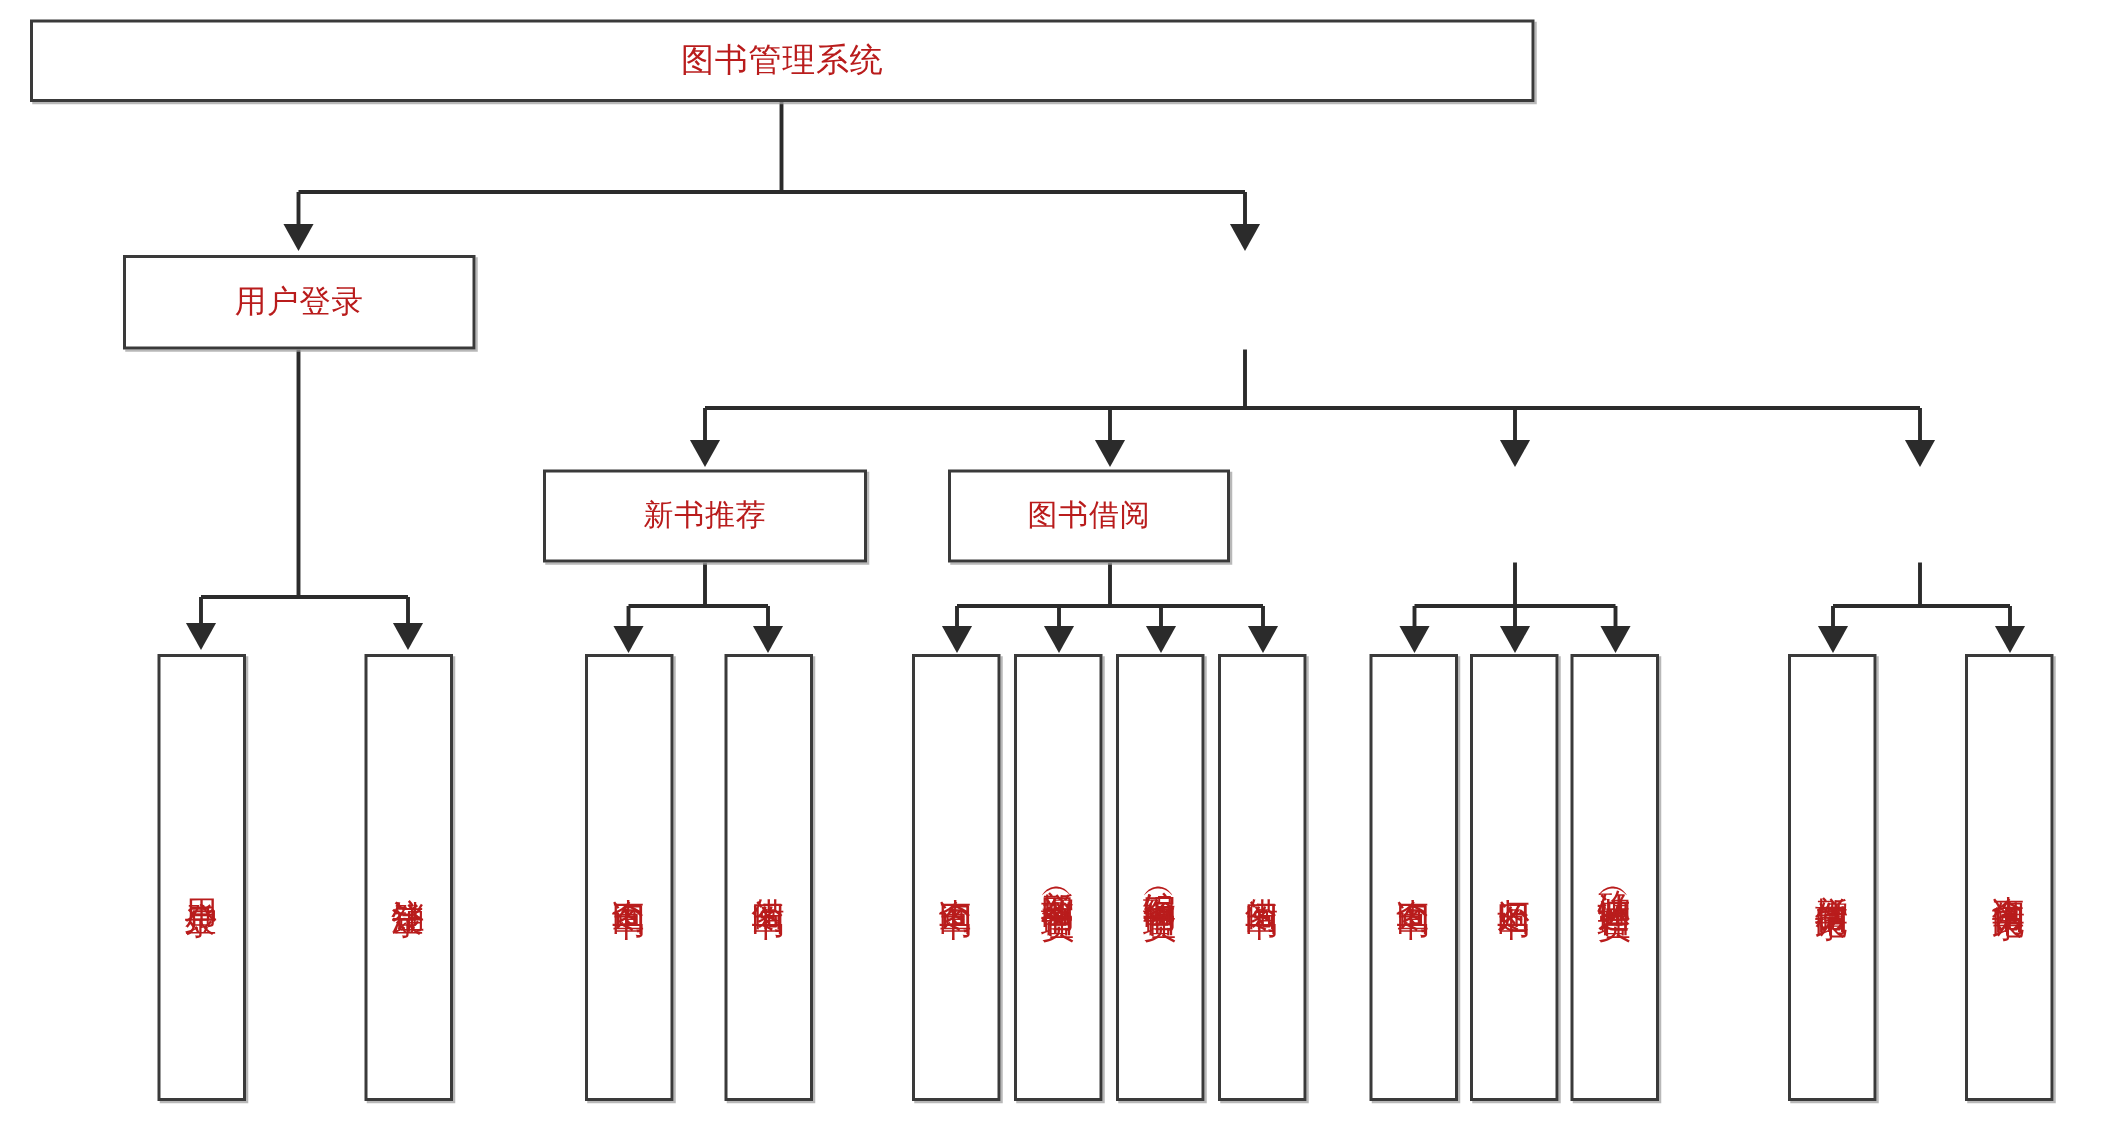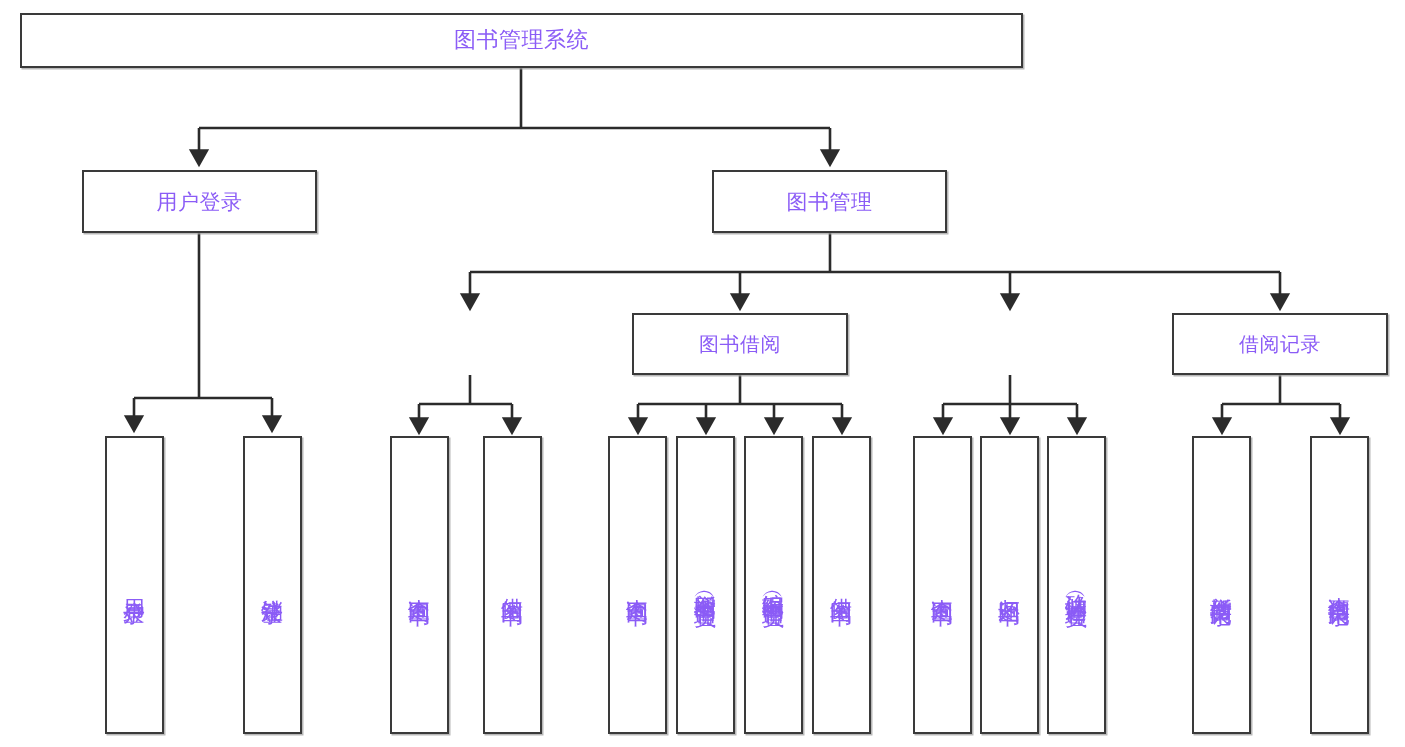--- a/index.html
+++ b/index.html
@@ -29,21 +29,21 @@
     position: absolute;
     box-sizing: border-box;
     background: #ffffff;
     border: 2px solid #3a3a3a;
     display: flex;
     align-items: center;
     justify-content: center;
     box-shadow: 1.5px 1.5px 0 0 rgba(160,160,160,0.75);
   }
   .node-label {
-    color: #8b5cf6;
+    color: #b91c1c;
     font-size: 21px;
     line-height: 1.22;
     letter-spacing: 0.5px;
     white-space: nowrap;
     text-align: center;
   }
   .node.root .node-label { font-size: 22px; }
   .node.level2 .node-label { font-size: 21px; }
   .node.level3 .node-label { font-size: 20px; }
 
@@ -127,29 +127,26 @@
     </g>
   </svg>
 
   <div class="node root" style="left:20px; top:13px; width:1003px; height:55px;">
     <span class="node-label">图书管理系统</span>
   </div>
 
   <div class="node level2" style="left:82px; top:170px; width:235px; height:63px;">
     <span class="node-label">用户登录</span>
   </div>
-  <div class="node level2" style="left:712px; top:170px; width:235px; height:63px;">
-    <span class="node-label">图书管理</span>
+
+  <div class="node level3" style="left:362px; top:313px; width:216px; height:62px;">
+    <span class="node-label">新书推荐</span>
   </div>
-
-  <div class="node level3" style="left:632px; top:313px; width:216px; height:62px;">
+  <div class="node level3" style="left:632px; top:313px; width:188px; height:62px;">
     <span class="node-label">图书借阅</span>
-  </div>
-  <div class="node level3" style="left:1172px; top:313px; width:216px; height:62px;">
-    <span class="node-label">借阅记录</span>
   </div>
 
   <div class="node leaf" style="left:105px; top:436px; width:59px; height:298px;">
     <span class="node-label">用户登录</span>
   </div>
   <div class="node leaf" style="left:243px; top:436px; width:59px; height:298px;">
     <span class="node-label">注销登录</span>
   </div>
 
   <div class="node leaf" style="left:390px; top:436px; width:59px; height:298px;">

